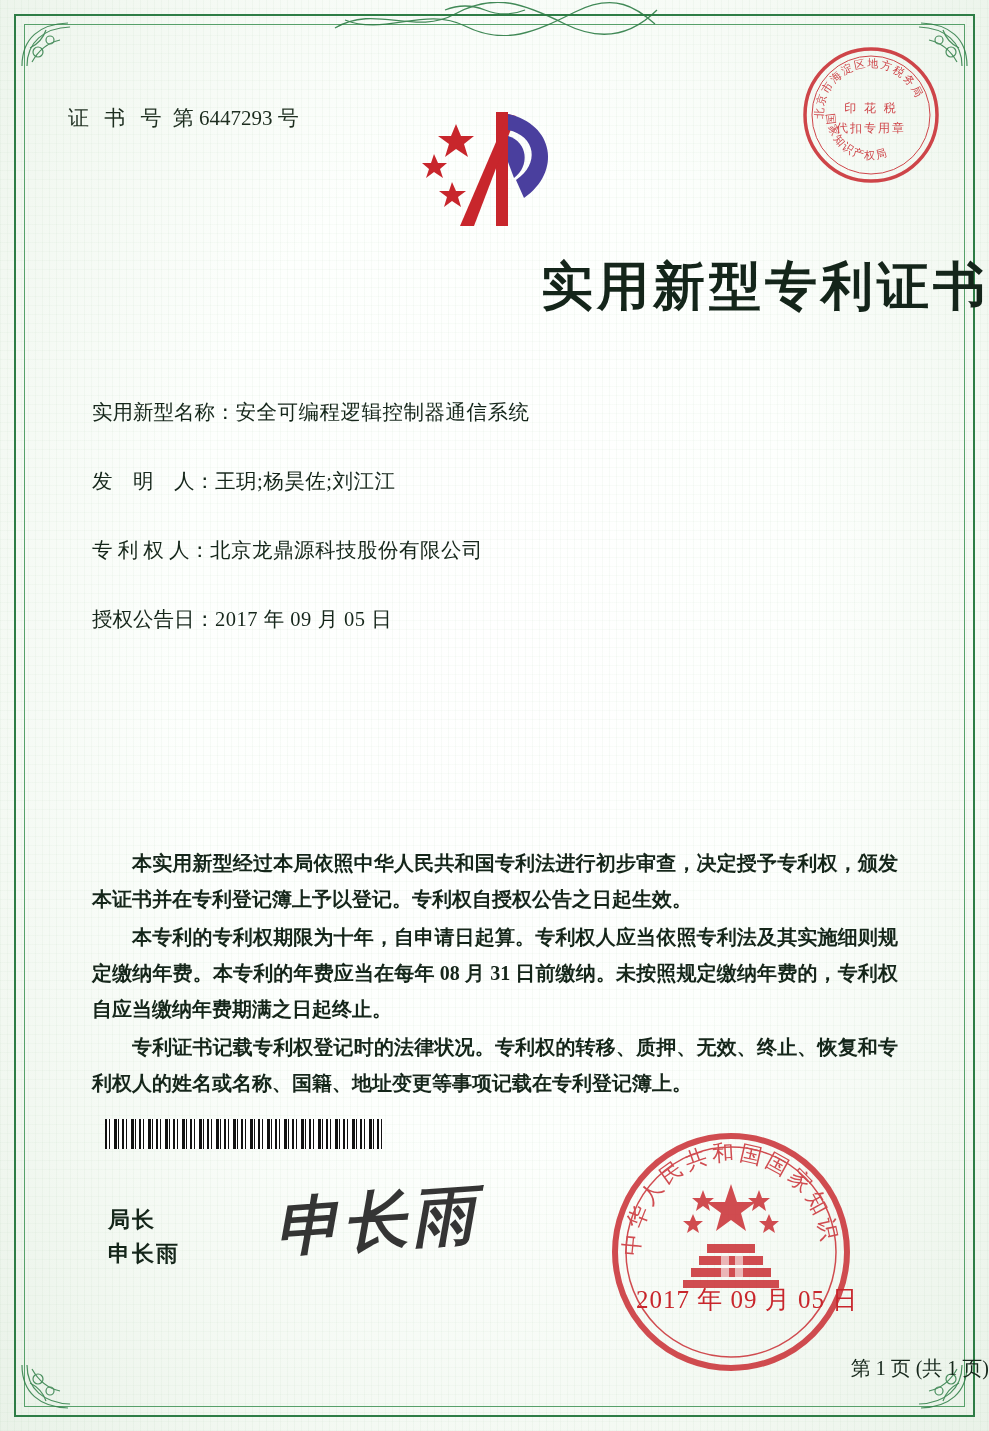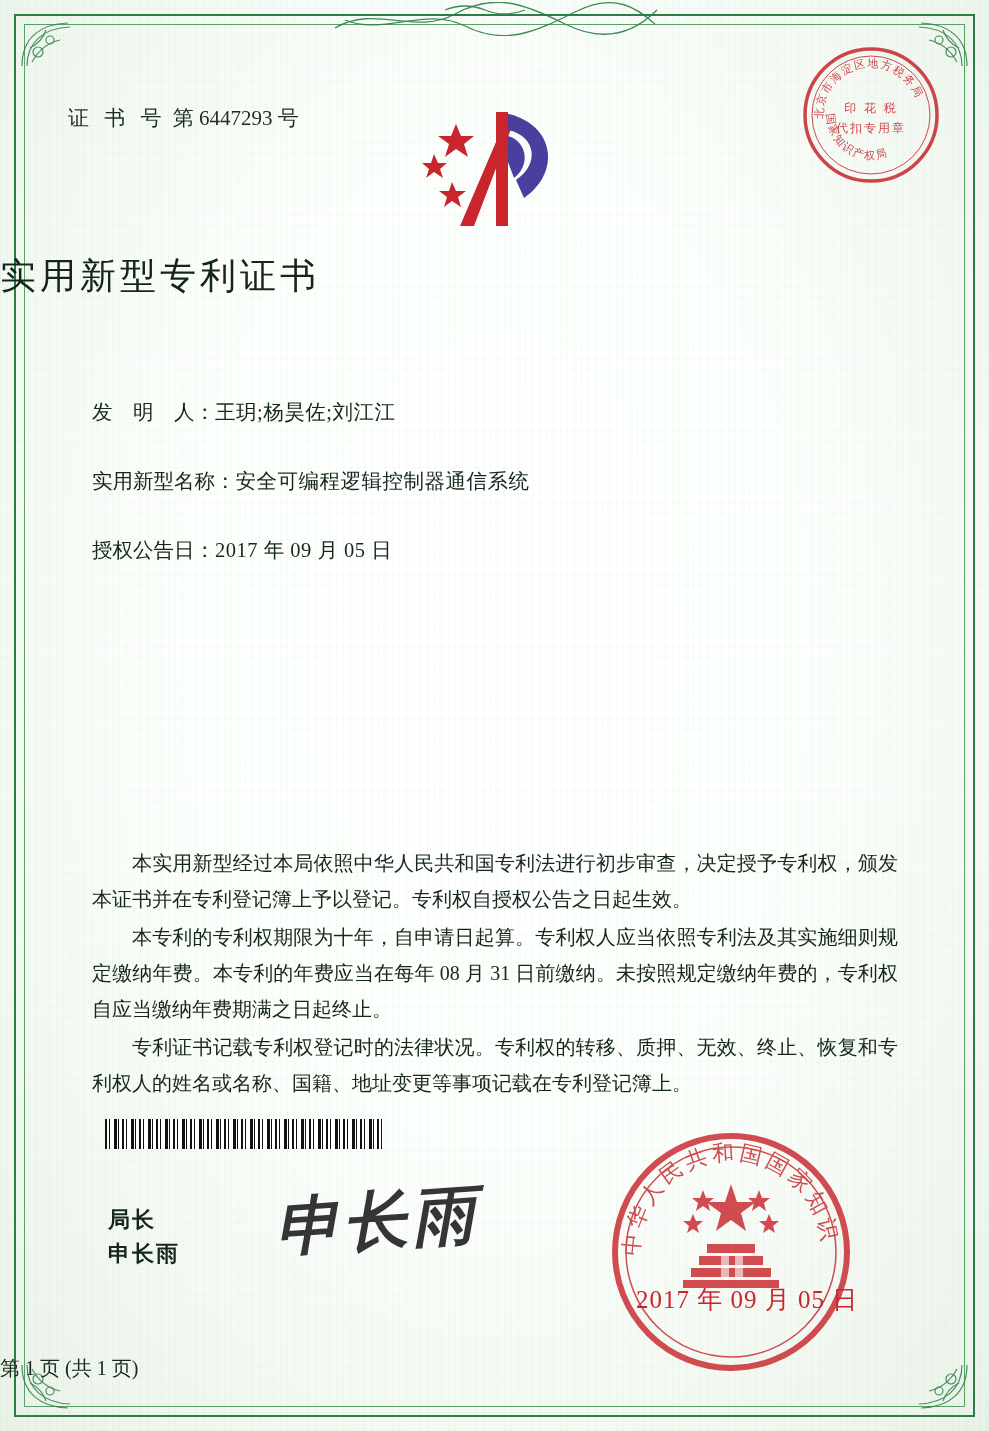--- a/index.html
+++ b/index.html
@@ -85,23 +85,23 @@
     left: 404px;
     top: 106px;
     width: 160px;
     height: 135px;
   }
 
   .title {
     position: absolute;
     left: 0; right: 0;
     top: 252px;
-    text-align: left;
-    font-size: 36px;
-    font-weight: normal;
+    text-align: right;
+    font-size: 52px;
+    font-weight: bold;
     letter-spacing: 4px;
     color: #14251a;
     font-family: "DejaVu Serif", "Liberation Serif", serif;
   }
 
   .fields {
     position: absolute;
     left: 92px;
     top: 398px;
     width: 820px;
@@ -123,20 +123,21 @@
     top: 845px;
     width: 806px;
     font-size: 20px;
     line-height: 36px;
     color: #15261a;
     text-align: justify;
   }
   .paras p {
     margin: 0 0 2px 0;
     text-indent: 2em;
+    font-weight: bold;
   }
 
   
   .barcode {
     position: absolute;
     left: 105px;
     top: 1119px;
     width: 278px;
     height: 30px;
     background: repeating-linear-gradient(90deg,
@@ -193,21 +194,21 @@
     left: 800px;
     top: 44px;
     width: 142px;
     height: 142px;
   }
 
   .footer {
     position: absolute;
     left: 0; right: 0;
     top: 1355px;
-    text-align: left;
+    text-align: right;
     font-size: 20px;
     color: #15261a;
   }
 </style>
 </head>
 <body>
 
 <div class="page">
   <div class="guilloche"></div>
 
@@ -277,24 +278,27 @@
       <path d="M104 30 C 124 36, 126 60, 110 72 L 104 56 Z" fill="#4a3f9e"></path>
       <polygon points="52,18 57,30 70,30 60,38 64,51 52,43 41,51 45,38 34,30 47,30" fill="#c8262c"></polygon>
       <polygon points="30,48 34,57 43,57 36,63 39,72 30,66 22,72 25,63 18,57 27,57" fill="#c8262c"></polygon>
       <polygon points="48,76 52,85 62,85 54,91 57,101 48,95 40,101 43,91 35,85 45,85" fill="#c8262c"></polygon>
     </svg>
 
     <div class="title">实用新型专利证书</div>
 
     <div class="fields">
       <div class="field">
+        <span class="label">实用新型名称：</span><span class="value">安全可编程逻辑控制器通信系统</span>
+      </div>
+      <div class="field">
         <span class="label">发　明　人：</span><span class="value">王玥;杨昊佐;刘江江</span>
       </div>
       <div class="field">
-        <span class="label">实用新型名称：</span><span class="value">安全可编程逻辑控制器通信系统</span>
+        <span class="label">专 利 权 人：</span><span class="value">北京龙鼎源科技股份有限公司</span>
       </div>
       <div class="field">
         <span class="label">授权公告日：</span><span class="value">2017 年 09 月 05 日</span>
       </div>
     </div>
 
     <div class="paras">
       <p>本实用新型经过本局依照中华人民共和国专利法进行初步审查，决定授予专利权，颁发本证书并在专利登记簿上予以登记。专利权自授权公告之日起生效。</p>
       <p>本专利的专利权期限为十年，自申请日起算。专利权人应当依照专利法及其实施细则规定缴纳年费。本专利的年费应当在每年 08 月 31 日前缴纳。未按照规定缴纳年费的，专利权自应当缴纳年费期满之日起终止。</p>
       <p>专利证书记载专利权登记时的法律状况。专利权的转移、质押、无效、终止、恢复和专利权人的姓名或名称、国籍、地址变更等事项记载在专利登记簿上。</p>

